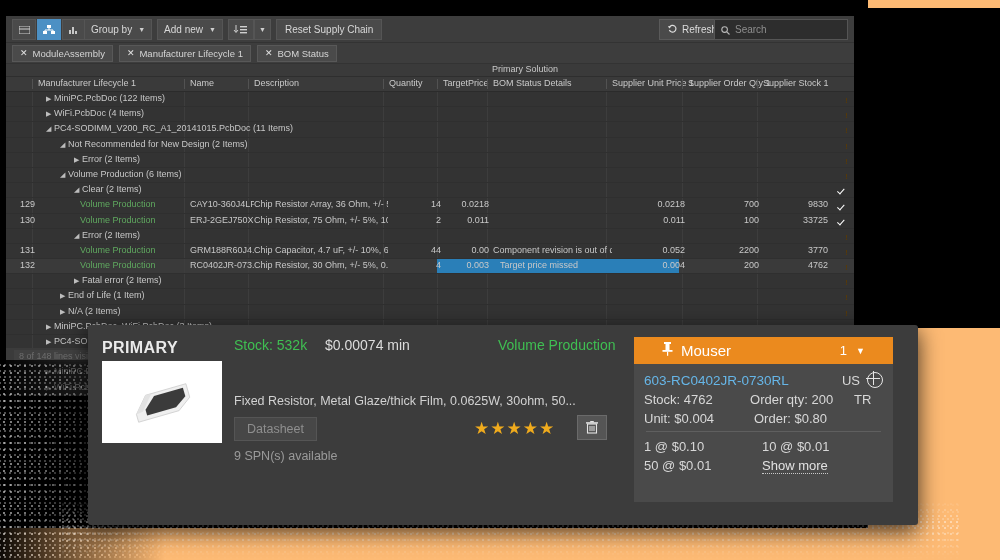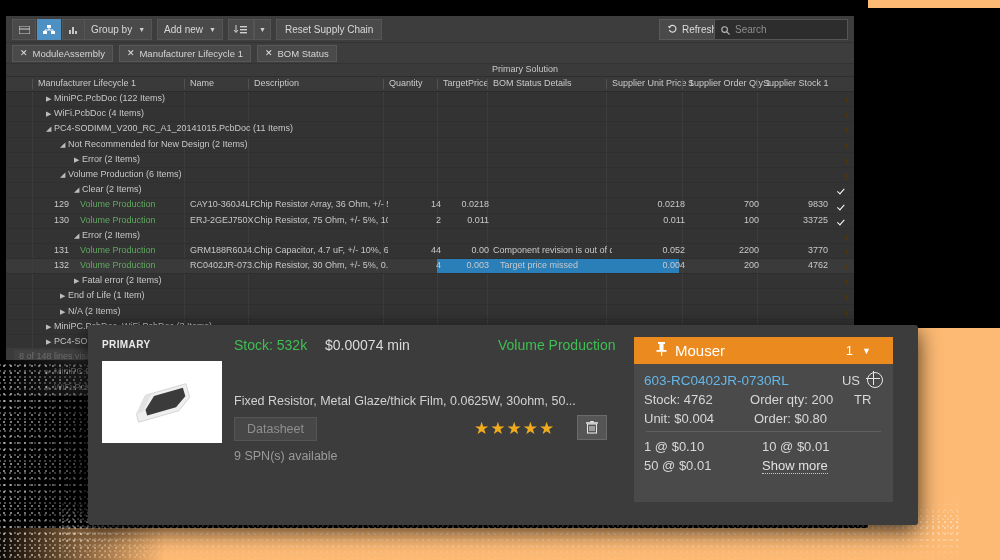--- a/index.html
+++ b/index.html
@@ -65,21 +65,21 @@
   .grouphdr .gl{position:absolute;left:486px;top:0px;font-size:9px;color:#c9c9c9;}
   .colhdr{height:14px;background:#3a3a3a;border-bottom:1px solid #2b2b2b;position:relative;}
   .colhdr .ch{position:absolute;top:1px;font-size:9px;color:#cacaca;white-space:nowrap;}
   .colhdr .div{position:absolute;top:2px;width:1px;height:10px;background:#525252;}
 
   .rows{position:relative;}
   .row{position:relative;height:14.2px;border-bottom:1px solid #2f2f2f;background:#333333;}
   .row.grp{background:#333333;}
   .row.sel{background:#3a3a3a;}
   .cell{position:absolute;top:1px;font-size:9px;white-space:nowrap;overflow:hidden;}
-  .idx{left:14px;width:26px;text-align:left;color:#c9c9c9;margin-left:34px;}
+  .idx{left:14px;width:26px;text-align:left;color:#c9c9c9;}
   .tcell{color:#c8c8c8;}
   .green{color:#5fa85f;}
   .num{text-align:right;color:#c9c9c9;}
   .rowdiv{position:absolute;top:0;width:1px;height:100%;background:#3d3d3d;}
   .hl{position:absolute;top:0;height:100%;background:#2a7fb8;}
   .arrow{display:inline-block;width:8px;color:#bdbdbd;font-size:7px;}
 
   .statuscol{position:absolute;right:7px;top:2px;width:11px;height:11px;}
   .tri{width:0;height:0;border-left:5.5px solid transparent;border-right:5.5px solid transparent;}
   .tri.warn{border-bottom:10px solid #e8a22a;}
@@ -89,41 +89,41 @@
   .ok:after{content:"";position:absolute;left:2.6px;top:2.3px;width:3px;height:5.5px;
       border:solid #fff;border-width:0 1.6px 1.6px 0;transform:rotate(42deg);}
 
   .statusbar{position:absolute;left:0;bottom:0;width:100%;height:16px;background:#3b3b3b;}
   .linecount{position:absolute;left:8px;top:2px;font-size:9px;color:#6d6d6d;
      background:#414141;padding:1px 5px;}
 
   
   .popup{position:absolute;left:88px;top:325px;width:830px;height:200px;background:#3c3c3c;
      border-radius:3px;box-shadow:0 6px 22px rgba(0,0,0,.75);}
-  .pri{position:absolute;left:14px;top:14px;font-size:10px;font-weight:bold;color:#eaeaea;letter-spacing:.4px;}
+  .pri{position:absolute;left:14px;top:14px;font-size:16px;font-weight:bold;color:#eaeaea;letter-spacing:.4px;}
   .thumb{position:absolute;left:14px;top:36px;width:120px;height:82px;background:#fff;
      display:flex;align-items:center;justify-content:center;}
   .chipimg{width:64px;height:38px;transform:rotate(-16deg);}
 
   .stockline{position:absolute;left:146px;top:12px;font-size:14px;}
   .stockline .s{color:#3fbf52;}
   .stockline .p{color:#dcdcdc;margin-left:14px;}
   .volprod{position:absolute;left:410px;top:12px;font-size:14px;color:#3fbf52;}
   .title{position:absolute;left:146px;top:36px;font-size:23px;font-weight:bold;color:#5eb3e8;}
   .desc{position:absolute;left:146px;top:69px;font-size:12.5px;color:#d2d2d2;}
   .datasheet{position:absolute;left:146px;top:92px;height:22px;background:#474747;border:1px solid #555;
      color:#8f8f8f;font-size:12.5px;display:flex;align-items:center;padding:0 12px;}
   .stars{position:absolute;left:386px;top:93px;font-size:17px;color:#f0ab1d;letter-spacing:1px;}
   .trash{position:absolute;left:489px;top:90px;width:28px;height:23px;background:#555;border:1px solid #6a6a6a;
      display:flex;align-items:center;justify-content:center;}
   .spn{position:absolute;left:146px;top:124px;font-size:12.5px;color:#9a9a9a;}
 
   
   .mouser{position:absolute;left:546px;top:12px;width:259px;height:165px;background:#4a4a4a;}
-  .mhdr{height:27px;background:#eb8a1e;display:flex;align-items:center;padding:0 22px;color:#fff;}
+  .mhdr{height:27px;background:#eb8a1e;display:flex;align-items:center;padding:0 28px;color:#fff;}
   .mhdr .pin{font-size:13px;margin-right:8px;}
   .mhdr .name{font-size:15px;}
   .mhdr .cnt{margin-left:auto;font-size:13px;}
   .mhdr .dd{margin-left:9px;font-size:9px;}
   .mbody{padding:8px 10px 0 10px;color:#d8d8d8;font-size:13px;}
   .mpn{color:#66b6e8;font-size:13.5px;}
   .mrow{display:flex;align-items:center;margin-bottom:4px;}
   .mrow .a{width:110px;}
   .mrow .b{width:108px;}
   .mrow .c{width:30px;}

